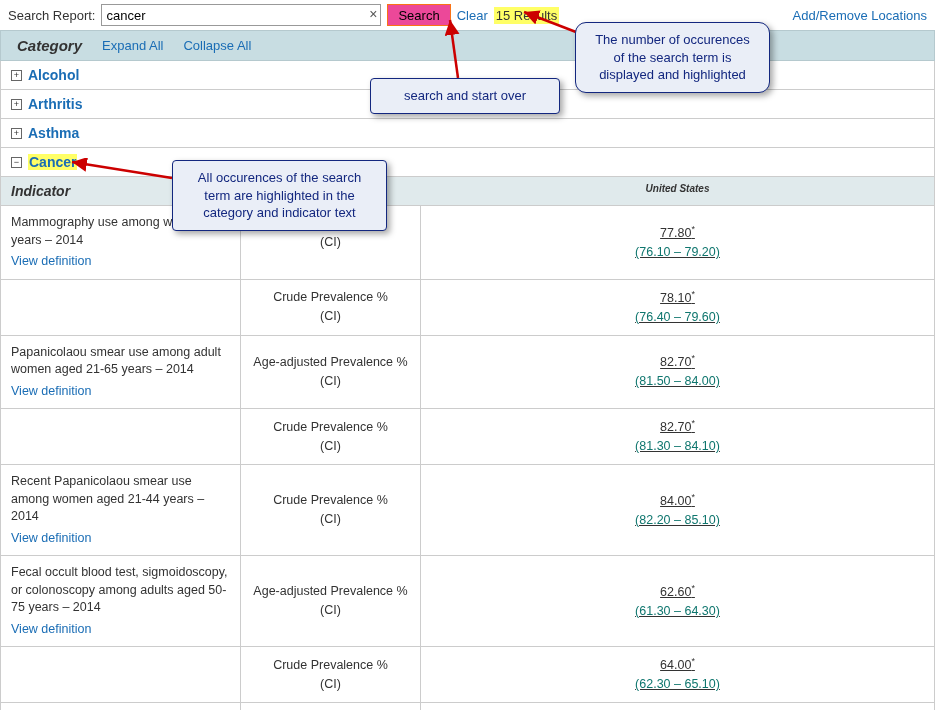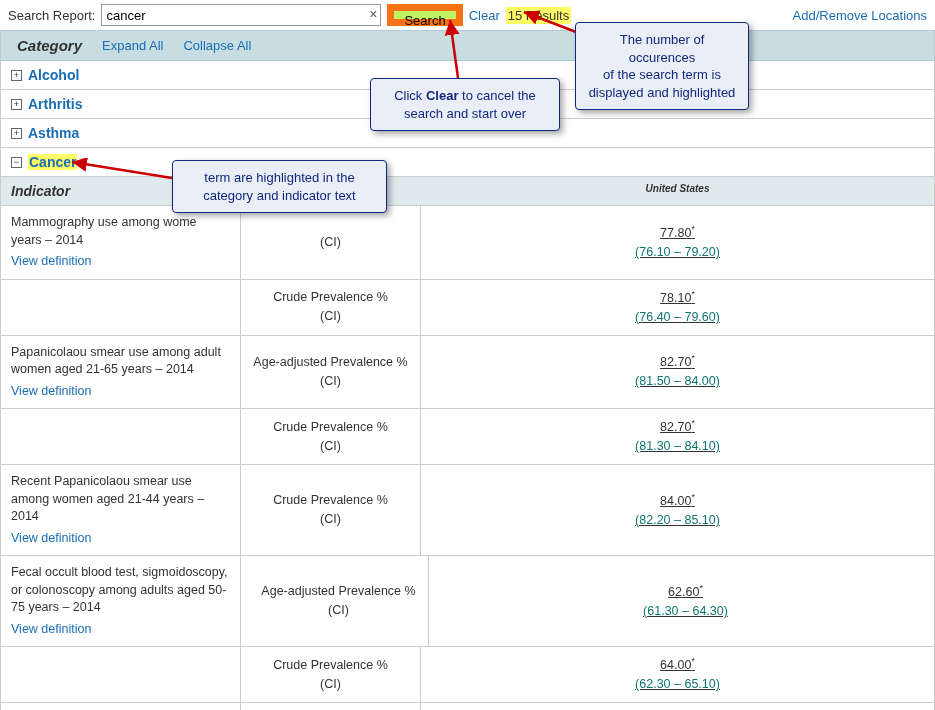--- a/index.html
+++ b/index.html
@@ -33,22 +33,22 @@
   .clear-x {
     position: absolute;
     right: 4px;
     top: 2px;
     font-size: 14px;
     color: #555;
     cursor: pointer;
   }
   .search-btn {
     padding: 2px 10px;
-    border: 7px solid #f97316;
-    background: #bef264;
+    border: 1px solid #f97316;
+    background: #ec4899;
     font-size: 13px;
     cursor: pointer;
     height: 22px;
   }
   .clear-link {
     color: #1a6db5;
     cursor: pointer;
   }
   .results-count {
     background: #ffff66;
@@ -304,21 +304,21 @@
     <div class="col-measure">
       <div>Crude Prevalence %</div>
       <div>(CI)</div>
     </div>
     <div class="col-value">
       <div class="val-main"><span>84.00</span><span class="val-sup">*</span></div>
       <div class="val-ci">(82.20 – 85.10)</div>
     </div>
   </div>
 
-  <div class="data-row" style="min-height:80px;gap:8px;">
+  <div class="data-row" style="min-height:80px;">
     <div class="col-ind">
       <span>Fecal occult blood test, sigmoidoscopy, or colonoscopy among adults aged 50-75 years – 2014</span>
       <span class="view-def">View definition</span>
     </div>
     <div class="col-measure">
       <div>Age-adjusted Prevalence %</div>
       <div>(CI)</div>
     </div>
     <div class="col-value">
       <div class="val-main"><span>62.60</span><span class="val-sup">*</span></div>
@@ -347,52 +347,52 @@
       
       
       
     </div>
     <div class="col-value">
       
       
     </div>
   </div>
 
-  <div class="callout" style="left:575px; top:22px; width:174px;">
+  <div class="callout" style="left:575px; top:22px; width:195px;border-radius:11px;">
     <div>The number of occurences</div>
     <div>of the search term is</div>
     <div>displayed and highlighted</div>
   </div>
   <div class="arrow" style="left:518px; top:6px;">
     <svg width="60" height="30">
         <defs>
           <marker id="ah1" markerWidth="8" markerHeight="8" refX="6" refY="3" orient="auto">
             <path d="M0,0 L6,3 L0,6 Z" fill="#c00"></path>
           </marker>
         </defs>
         <line x1="58" y1="26" x2="6" y2="6" stroke="#c00" stroke-width="2.5" marker-end="url(#ah1)"></line>
       </svg>
   </div>
 
   <div class="callout" style="left:370px; top:78px; width:190px;">
-    <div><span>Click </span><b>Clear</b><span> to cancel the</span></div>
     <div>search and start over</div>
   </div>
   <div class="arrow" style="left:440px; top:16px;">
     <svg width="30" height="64">
         <defs>
           <marker id="ah2" markerWidth="8" markerHeight="8" refX="6" refY="3" orient="auto">
             <path d="M0,0 L6,3 L0,6 Z" fill="#c00"></path>
           </marker>
         </defs>
         <line x1="18" y1="62" x2="10" y2="4" stroke="#c00" stroke-width="2.5" marker-end="url(#ah2)"></line>
       </svg>
   </div>
 
   <div class="callout" style="left:172px; top:160px; width:215px;">
+    <div>All occurences of the search</div>
     <div>term are highlighted in the</div>
     <div>category and indicator text</div>
   </div>
   <div class="arrow" style="left:66px; top:158px;">
     <svg width="110" height="30">
         <defs>
           <marker id="ah3" markerWidth="8" markerHeight="8" refX="6" refY="3" orient="auto">
             <path d="M0,0 L6,3 L0,6 Z" fill="#c00"></path>
           </marker>
         </defs>

